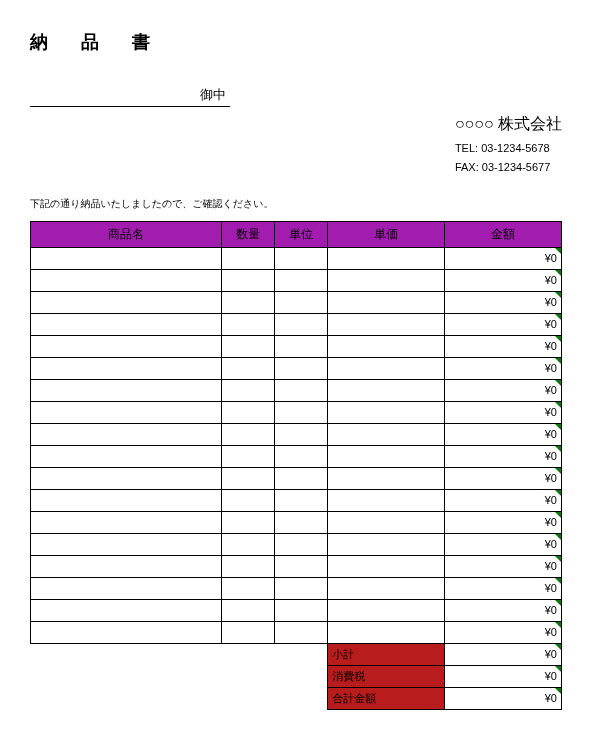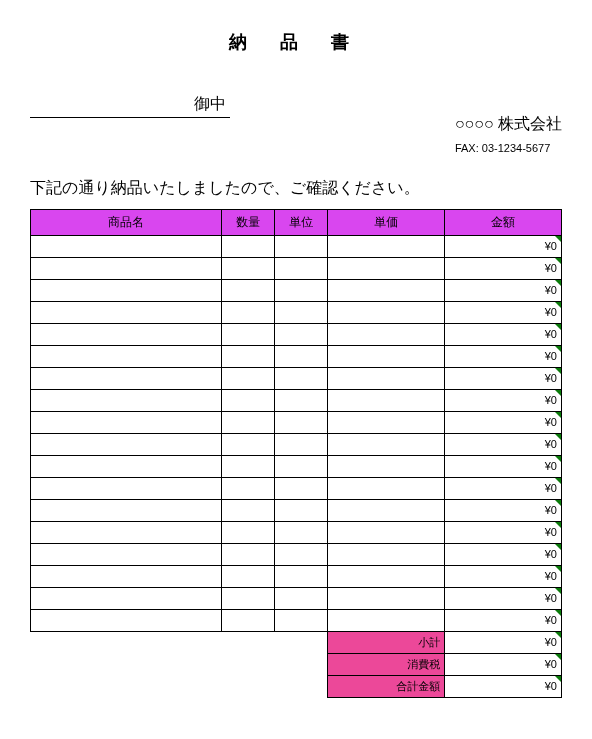--- a/index.html
+++ b/index.html
@@ -5,61 +5,61 @@
   * { box-sizing: border-box; }
   body {
     margin: 0;
     padding: 20px 30px;
     font-family: "MS Gothic", "Hiragino Sans", sans-serif;
     font-size: 12px;
     background: #fff;
     width: 592px;
   }
   .title {
-    text-align: center;
+    text-align: left;
     font-size: 18px;
     font-weight: bold;
     letter-spacing: 14px;
     margin: 10px 0 30px 0;
   }
   .header-row {
     display: flex;
     align-items: flex-start;
     margin-bottom: 20px;
   }
   .recipient {
     width: 200px;
     border-bottom: 1px solid #000;
     padding: 2px 4px;
     text-align: right;
-    font-size: 16px;
-    margin-top: 8px;
+    font-size: 13px;
+    margin-top: 0;
   }
   .company-block {
     margin-left: auto;
     padding-top: 26px;
     font-size: 11px;
     line-height: 1.7;
   }
   .company-name {
     font-size: 16px;
     margin-bottom: 2px;
   }
   .intro {
     margin: 18px 0 10px 0;
-    font-size: 16px;
+    font-size: 10px;
   }
   table.items {
     border-collapse: collapse;
     width: 100%;
     table-layout: fixed;
   }
   table.items th {
     border: 1px solid #000;
-    background: #d946ef;
+    background: #a21caf;
     font-weight: normal;
     font-size: 12px;
     padding: 4px 2px;
     text-align: center;
   }
   table.items td {
     border: 1px solid #000;
     height: 22px;
     padding: 0 4px;
     font-size: 11px;
@@ -80,34 +80,35 @@
     right: 0;
     width: 0;
     height: 0;
     border-left: 6px solid transparent;
     border-top: 6px solid #0a7a0a;
   }
   .noborder {
     border: none !important;
   }
   .totals-label {
-    background: #ec4899;
-    text-align: right;
+    background: #b91c1c;
+    text-align: left;
     border: 1px solid #000;
   }
 </style>
 </head>
 <body>
 
 <div class="title">納 品 書</div>
 
 <div class="header-row">
   <div class="recipient">御中</div>
   <div class="company-block">
     <div class="company-name">○○○○ 株式会社</div>
+    <div>TEL: 03-1234-5678</div>
     <div>FAX: 03-1234-5677</div>
   </div>
 </div>
 
 <div class="intro">下記の通り納品いたしましたので、ご確認ください。</div>
 
 <table class="items">
   <thead>
     <tr>
       <th class="col-name">商品名</th>

